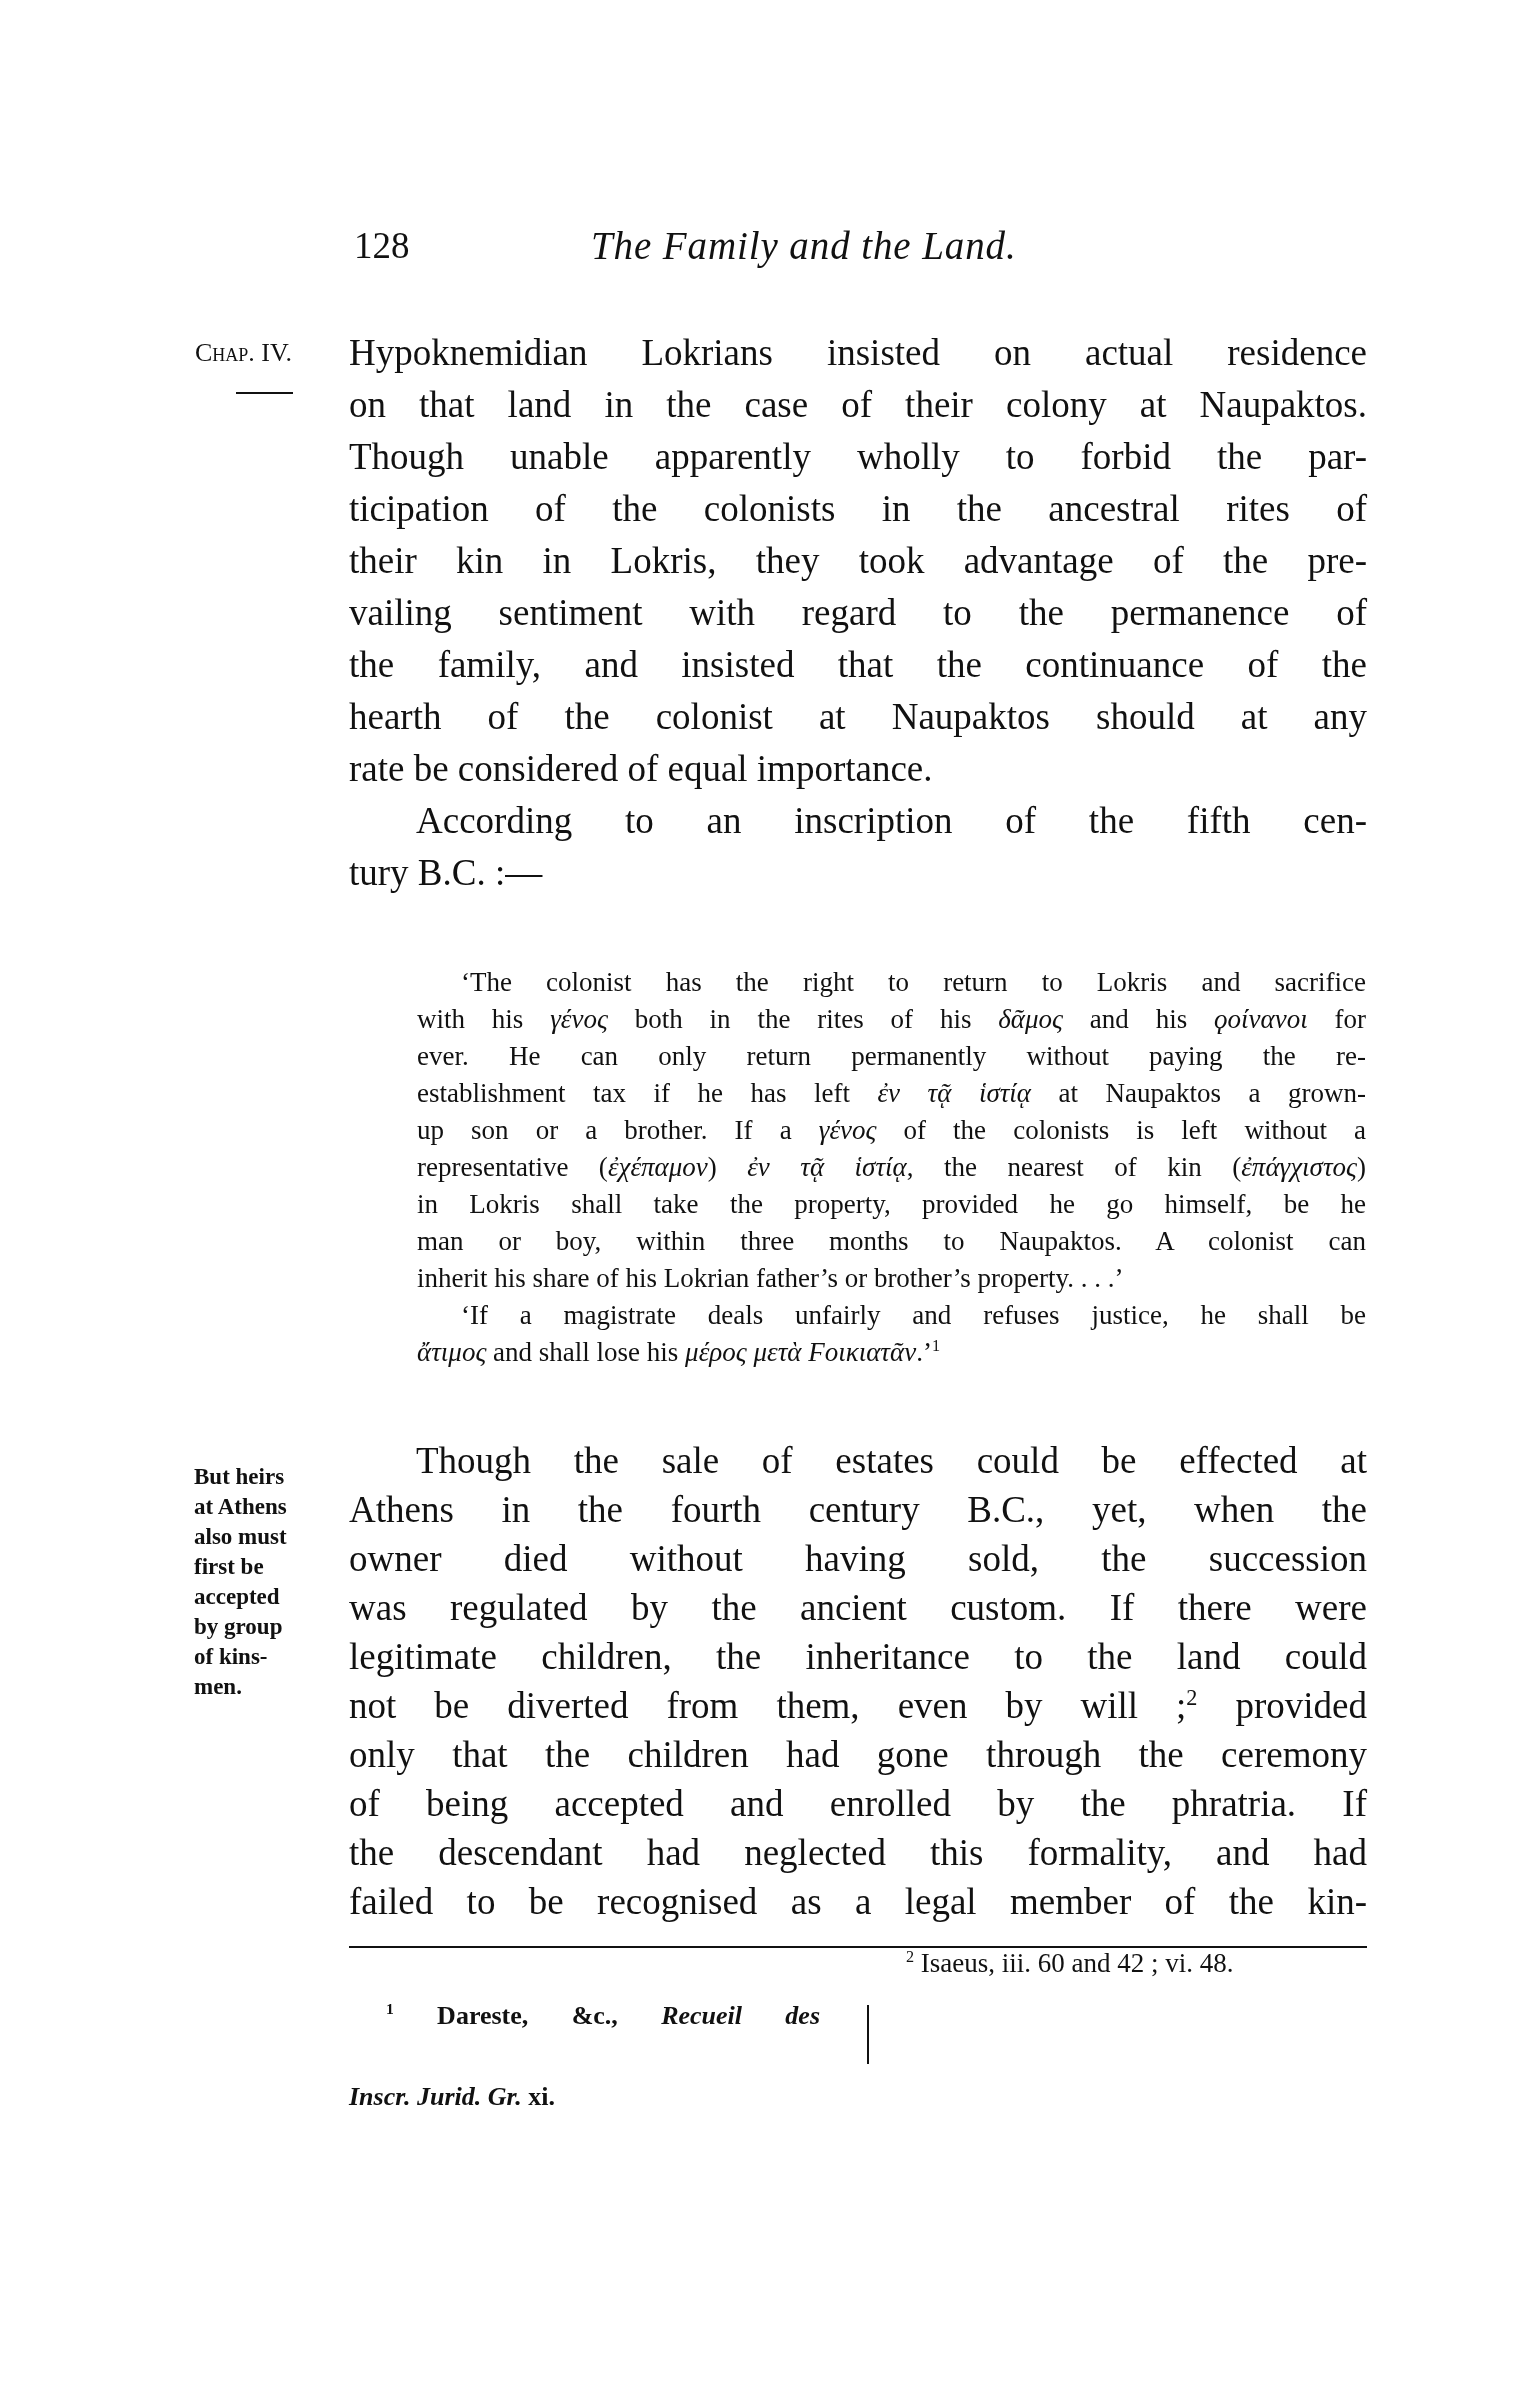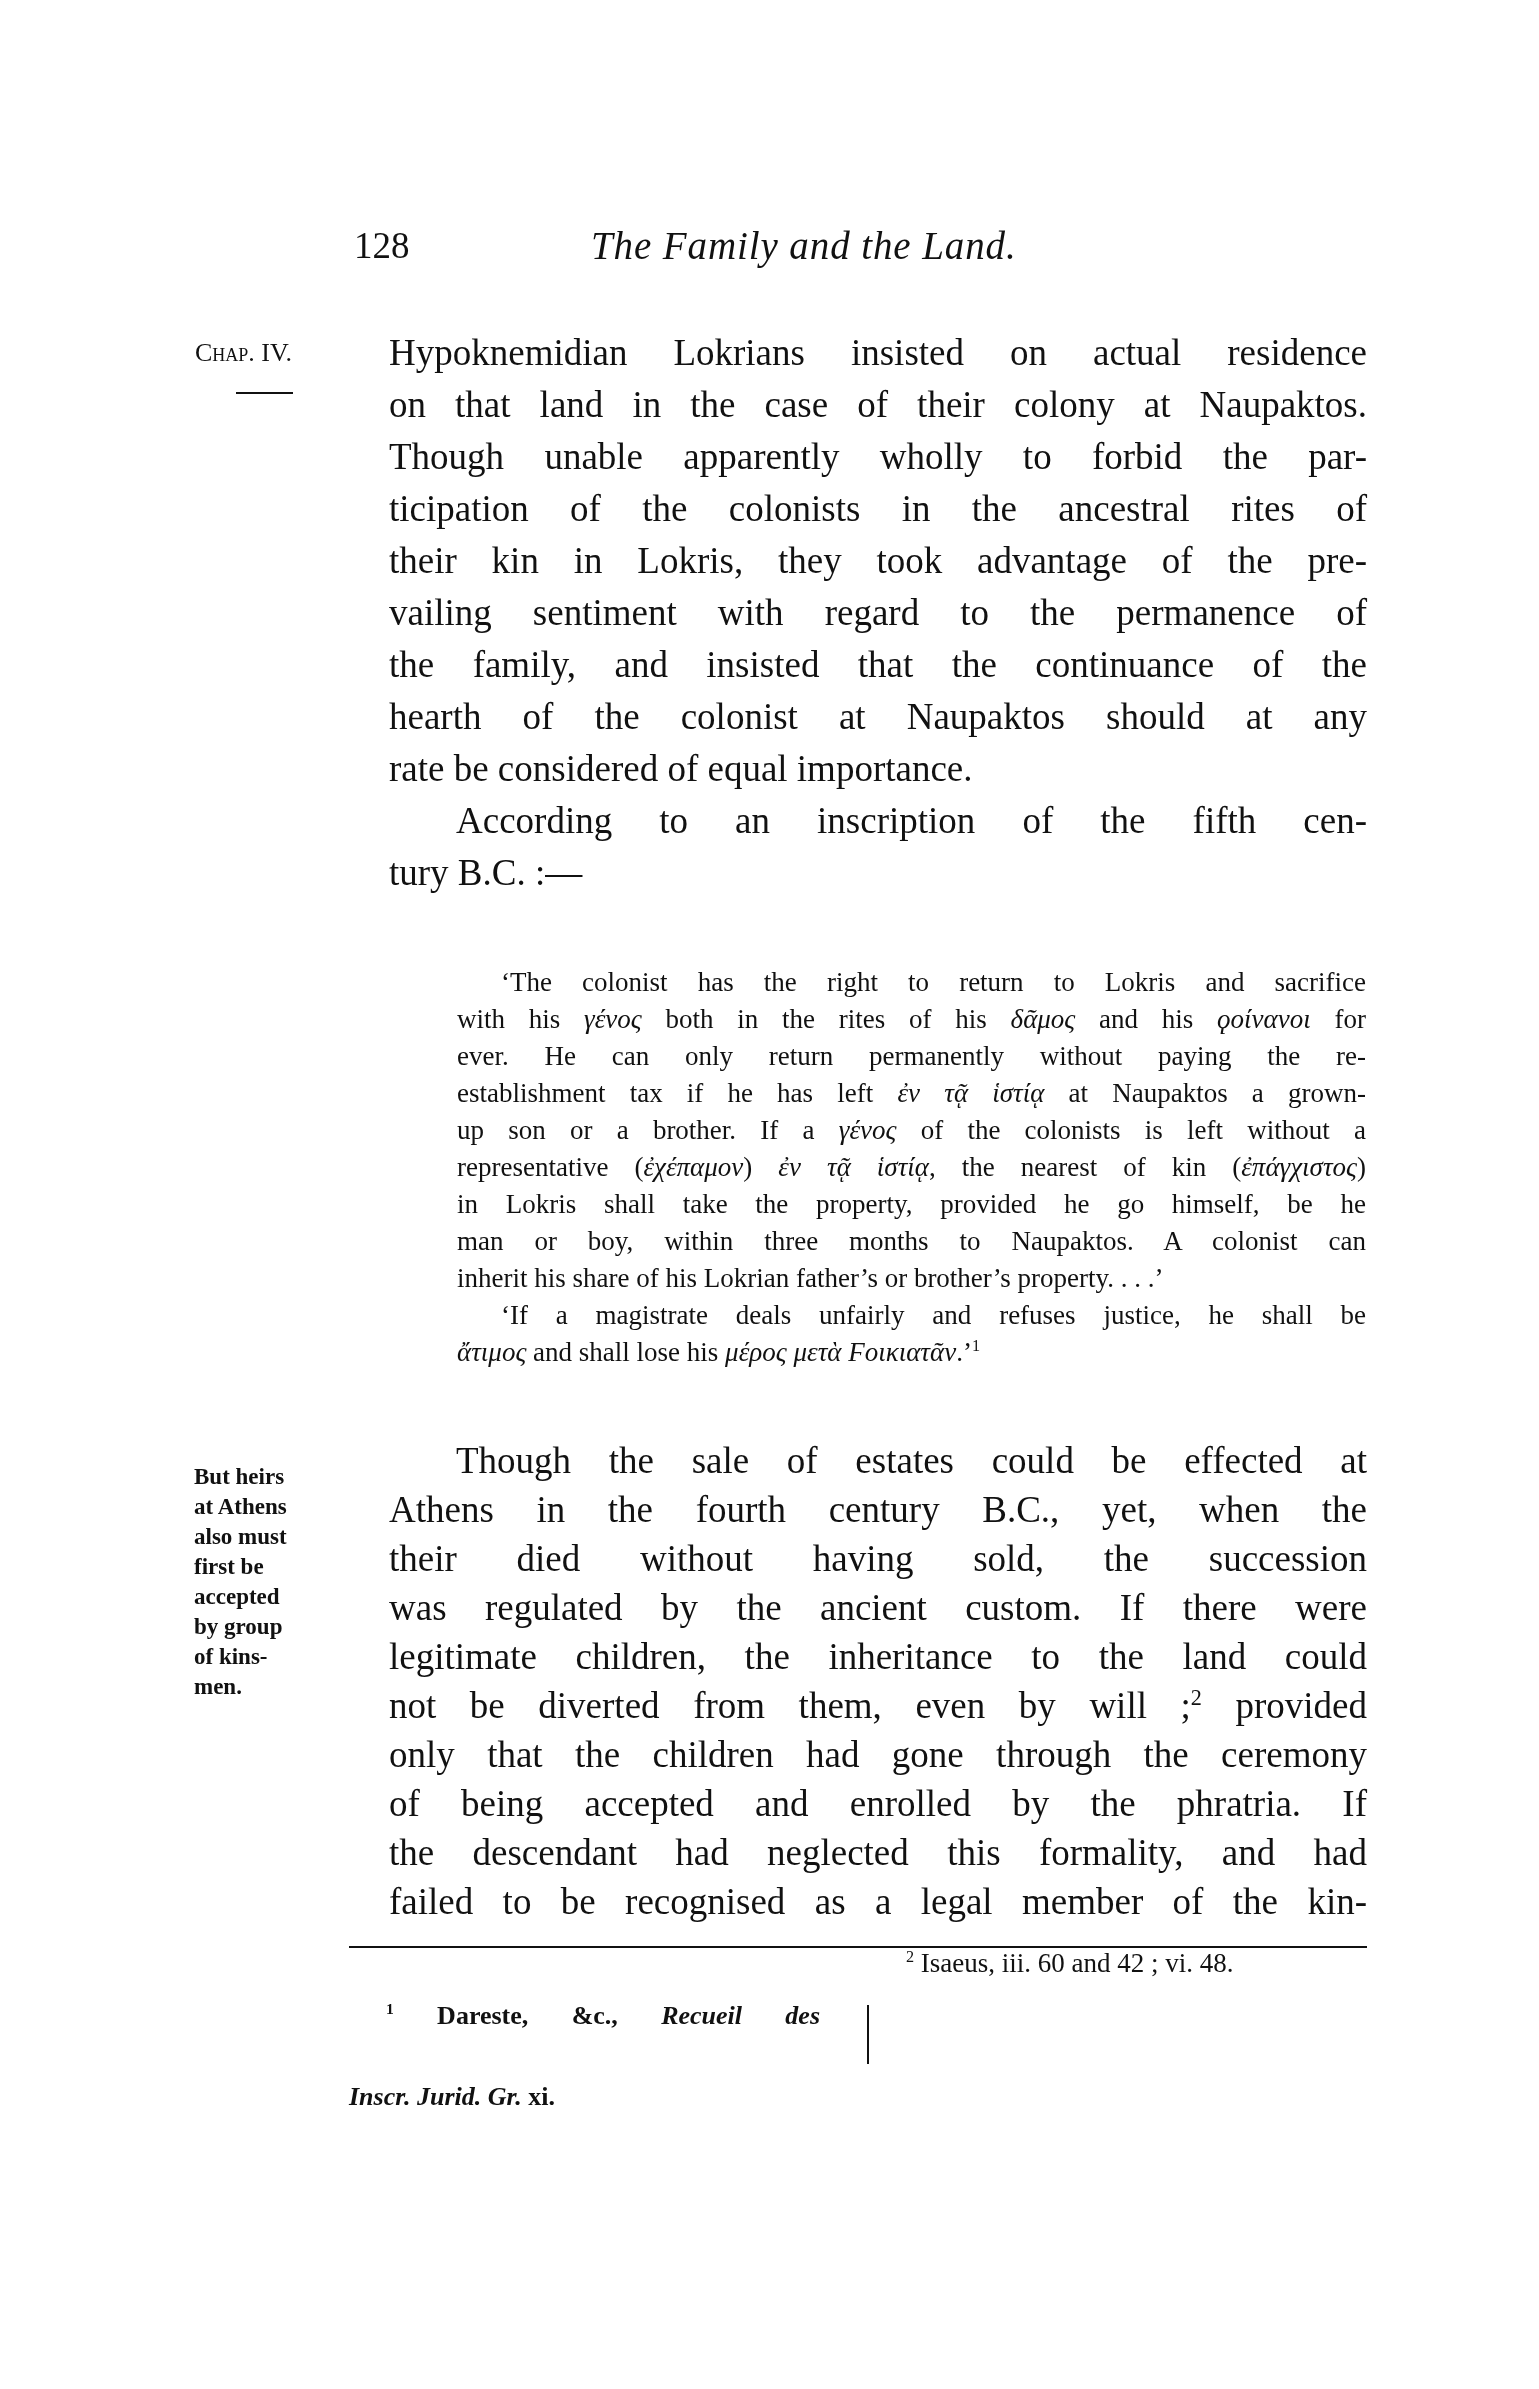--- a/index.html
+++ b/index.html
@@ -5,21 +5,21 @@
   html, body { margin:0; padding:0; background:#ffffff; }
   body { width:1539px; height:2389px; position:relative; overflow:hidden; color:#111111;
          font-family:"Liberation Serif","DejaVu Serif",serif; }
   .abs { position:absolute; }
   .header-num { left:354px; top:220px; font-size:37px; line-height:52px; }
   .header-title { left:591px; top:220px; font-size:39px; line-height:52px; font-style:italic; letter-spacing:0.9px;text-align:center; }
   .chap-label { left:195px; top:327px; font-size:26px; line-height:52px; font-variant:small-caps; }
   .chap-dash { left:236px; top:392px; width:57px; height:1.8px; background:#111; }
   .body-text { font-size:37px; line-height:52px; text-align:justify; text-align-last:left; }
   .para1 { left:349px; top:327px; width:1018px; }
-  .para1 .ln, .para2 .ln, .quote .ln { display:block; white-space:nowrap; text-align:justify; text-align-last:justify;margin-left:40px; }
+  .para1 .ln, .para2 .ln, .quote .ln { display:block; white-space:nowrap; text-align:justify; text-align-last:justify; }
   .para1 .ln.last, .para2 .ln.last, .quote .ln.last { text-align-last:left; }
   .para2 { left:349px; top:1436px; width:1018px; line-height:49px; }
   .indent { padding-left:67px; }
   .quote { left:417px; top:964px; width:949px; font-size:27px; line-height:37px; }
   .quote .qindent { padding-left:44px; }
   .greek { font-style:italic; }
   .sc { font-variant:small-caps; }
   .sidenote { left:194px; top:1462px; width:120px; font-size:23px; line-height:30px; font-weight:bold; }
   .sidenote .ln { display:block; white-space:nowrap; }
   .fn-rule { left:349px; top:1946px; width:1018px; height:1.8px; background:#111; }
@@ -75,21 +75,21 @@
   <span class="ln">first be</span>
   <span class="ln">accepted</span>
   <span class="ln">by group</span>
   <span class="ln">of kins-</span>
   <span class="ln">men.</span>
 </div>
 
 <div class="abs body-text para2">
   <span class="ln indent">Though the sale of estates could be effected at</span>
   <span class="ln"><span>Athens in the fourth century </span><span class="sc">B.C.</span><span>, yet, when the</span></span>
-  <span class="ln">their died without having sold, the succession</span>
+  <span class="ln">owner died without having sold, the succession</span>
   <span class="ln">was regulated by the ancient custom.  If there were</span>
   <span class="ln">legitimate children, the inheritance to the land could</span>
   <span class="ln"><span>not be diverted from them, even by will ;</span><sup>2</sup><span> provided</span></span>
   <span class="ln">only that the children had gone through the ceremony</span>
   <span class="ln">of being accepted and enrolled by the phratria.  If</span>
   <span class="ln">the descendant had neglected this formality, and had</span>
   <span class="ln">failed to be recognised as a legal member of the kin-</span>
 </div>
 
 <div class="abs fn-rule"></div>

